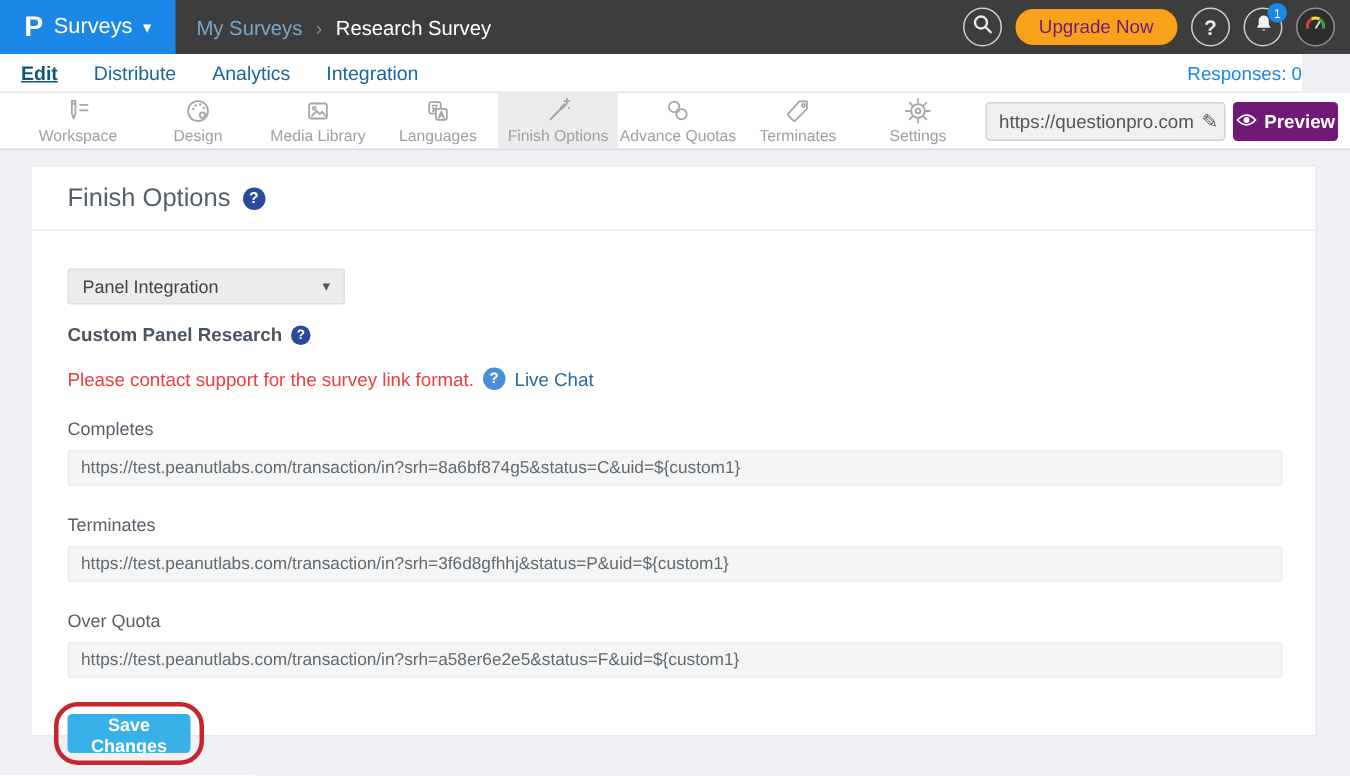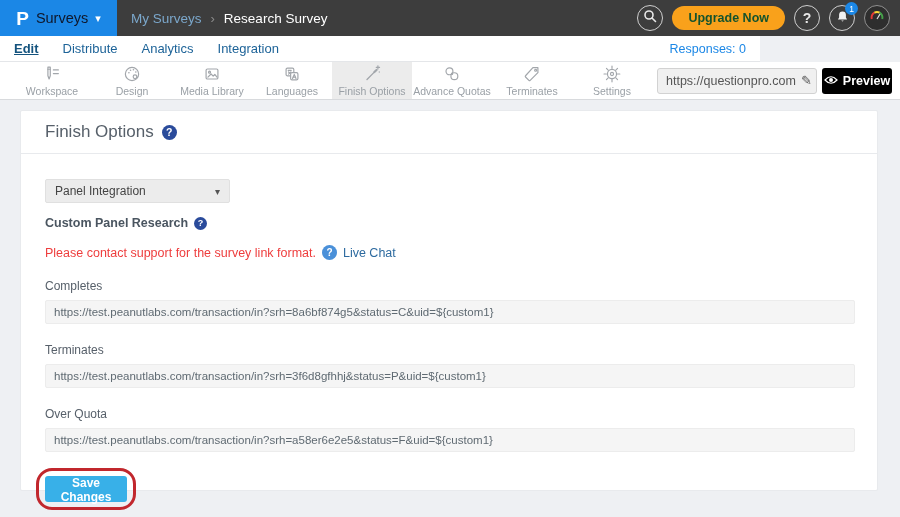--- a/index.html
+++ b/index.html
@@ -4,51 +4,51 @@
 <style>
   * { box-sizing: border-box; margin: 0; padding: 0; }
   html, body { width: 900px; height: 517px; overflow: hidden; }
   body { font-family: "Liberation Sans", sans-serif; }
   #app { position: relative; width: 900px; height: 517px; background: #eef0f3; }
 
   
   .topbar { position: absolute; top: 0; left: 0; width: 900px; height: 36px; background: #3d3d3d; display: flex; align-items: center; }
   .logo-area { width: 117px; height: 36px; background: #1b87e6; display: flex; align-items: center; justify-content: center; gap: 7px; cursor: pointer; }
   .logo-p { color: #fff; font-size: 19px; font-weight: bold; line-height: 1; }
-  .product-label { color: #0f172a; font-size: 14.5px; }
+  .product-label { color: #ffffff; font-size: 14.5px; }
   .caret { color: #fff; font-size: 11px; }
   .breadcrumb { display: flex; align-items: flex-start; gap: 9px; margin-left: 14px; font-size: 13.5px; }
   .bc-parent { color: #7ba7cb; cursor: pointer; }
   .bc-sep { color: #8a8a8a; font-size: 13px; }
   .bc-current { color: #fff; }
   .topbar-right { margin-left: auto; display: flex; align-items: center; gap: 9px; padding-right: 10px; }
   .circle-btn { width: 26px; height: 26px; border-radius: 50%; border: 1.5px solid #cfcfcf; display: flex; align-items: center; justify-content: center; color: #e8e8e8; cursor: pointer; background: transparent; position: relative; }
   .circle-btn .q { font-size: 14px; font-weight: bold; color: #e8e8e8; }
-  .upgrade-btn { background: #f9a11b; color: #14532d; font-size: 12.5px; font-weight: bold; border: none; border-radius: 13px; height: 24px; padding: 0 16px; cursor: pointer; }
+  .upgrade-btn { background: #f9a11b; color: #701a75; font-size: 12.5px; font-weight: normal; border: none; border-radius: 13px; height: 24px; padding: 0 16px; cursor: pointer; }
   .badge { position: absolute; top: -4px; right: -4px; background: #1b87e6; color: #fff; font-size: 8.5px; width: 13px; height: 13px; border-radius: 50%; display: flex; align-items: center; justify-content: center; }
   .avatar { width: 26px; height: 26px; border-radius: 50%; background: #2e2e2e; border: 1.5px solid #909090; display: flex; align-items: center; justify-content: center; cursor: pointer; }
 
   
-  .navrow { position: absolute; top: 36px; left: 0; width: 760px; height: 26px; background: #fff; display: flex; align-items: center; border-bottom: 1px solid #e4e6e9; }
+  .navrow { position: absolute; top: 36px; left: 0; width: 868px; height: 26px; background: #fff; display: flex; align-items: center; border-bottom: 1px solid #e4e6e9; }
   .nav-tabs { display: flex; gap: 24px; padding-left: 14px; }
   .nav-tab { font-size: 13px; color: #1d6398; cursor: pointer; }
   .nav-tab.active { color: #14537e; text-decoration: underline; font-weight: bold; }
-  .responses { margin-left: auto; padding-right: 14px; font-size: 12.5px; color: #1b87e6; }
+  .responses { margin-left: auto; padding-right: 0; font-size: 12.5px; color: #1b87e6; }
 
   
   .toolbar { position: absolute; top: 62px; left: 0; width: 900px; height: 38px; background: #fff; border-bottom: 1px solid #d8dadd; display: flex; align-items: stretch; padding-left: 12px; }
   .tool-item { width: 80px; display: flex; flex-direction: column; align-items: center; justify-content: center; gap: 1px; cursor: pointer; }
   .tool-item.active { background: #ececec; }
   .tool-item svg { display: block; }
   .tool-label { font-size: 10.5px; color: #9aa0a6; white-space: nowrap; }
   .ticon { stroke: #a2a6ab; fill: none; stroke-width: 1.3; stroke-linecap: round; stroke-linejoin: round; }
   .url-wrap { position: absolute; right: 83px; top: 6px; width: 160px; height: 26px; }
   .url-input { width: 100%; height: 100%; background: #f0f0f0; border: 1px solid #d2d2d2; border-radius: 3px; font-size: 12.5px; color: #555; padding: 0 20px 0 8px; font-family: "Liberation Sans", sans-serif; }
   .url-pencil { position: absolute; right: 5px; top: 5px; font-size: 13px; color: #555; cursor: pointer; }
-  .preview-btn { position: absolute; right: 8px; top: 6px; height: 26px; width: 70px; background: #000000; border: none; border-radius: 3px; color: #fff; font-size: 12.5px; font-weight: bold; display: flex; align-items: center; justify-content: center; gap: 5px; cursor: pointer; }
+  .preview-btn { position: absolute; right: 8px; top: 6px; height: 26px; width: 70px; background: #701a75; border: none; border-radius: 3px; color: #fff; font-size: 12.5px; font-weight: bold; display: flex; align-items: center; justify-content: center; gap: 5px; cursor: pointer; }
 
   
   .card { position: absolute; top: 110px; left: 20px; width: 858px; height: 381px; background: #fff; border: 1px solid #e8eaed; border-radius: 2px; }
   .card-header { height: 43px; display: flex; align-items: center; gap: 8px; padding: 0 24px; border-bottom: 1px solid #e8eaed; }
   .card-title { font-size: 17px; color: #57606a; }
   .help-dot { width: 15px; height: 15px; border-radius: 50%; background: #2a4b9b; color: #fff; font-size: 10.5px; font-weight: bold; display: inline-flex; align-items: center; justify-content: center; cursor: pointer; flex: 0 0 auto; }
   .card-body { padding: 25px 24px 0 24px; }
 
   .select-box { width: 185px; height: 24px; background: #ececec; border: 1px solid #e0e0e0; border-radius: 2px; display: flex; align-items: center; font-size: 12px; color: #444; padding: 0 9px; cursor: pointer; }
   .select-box .sel-caret { margin-left: auto; color: #555; font-size: 10px; }

